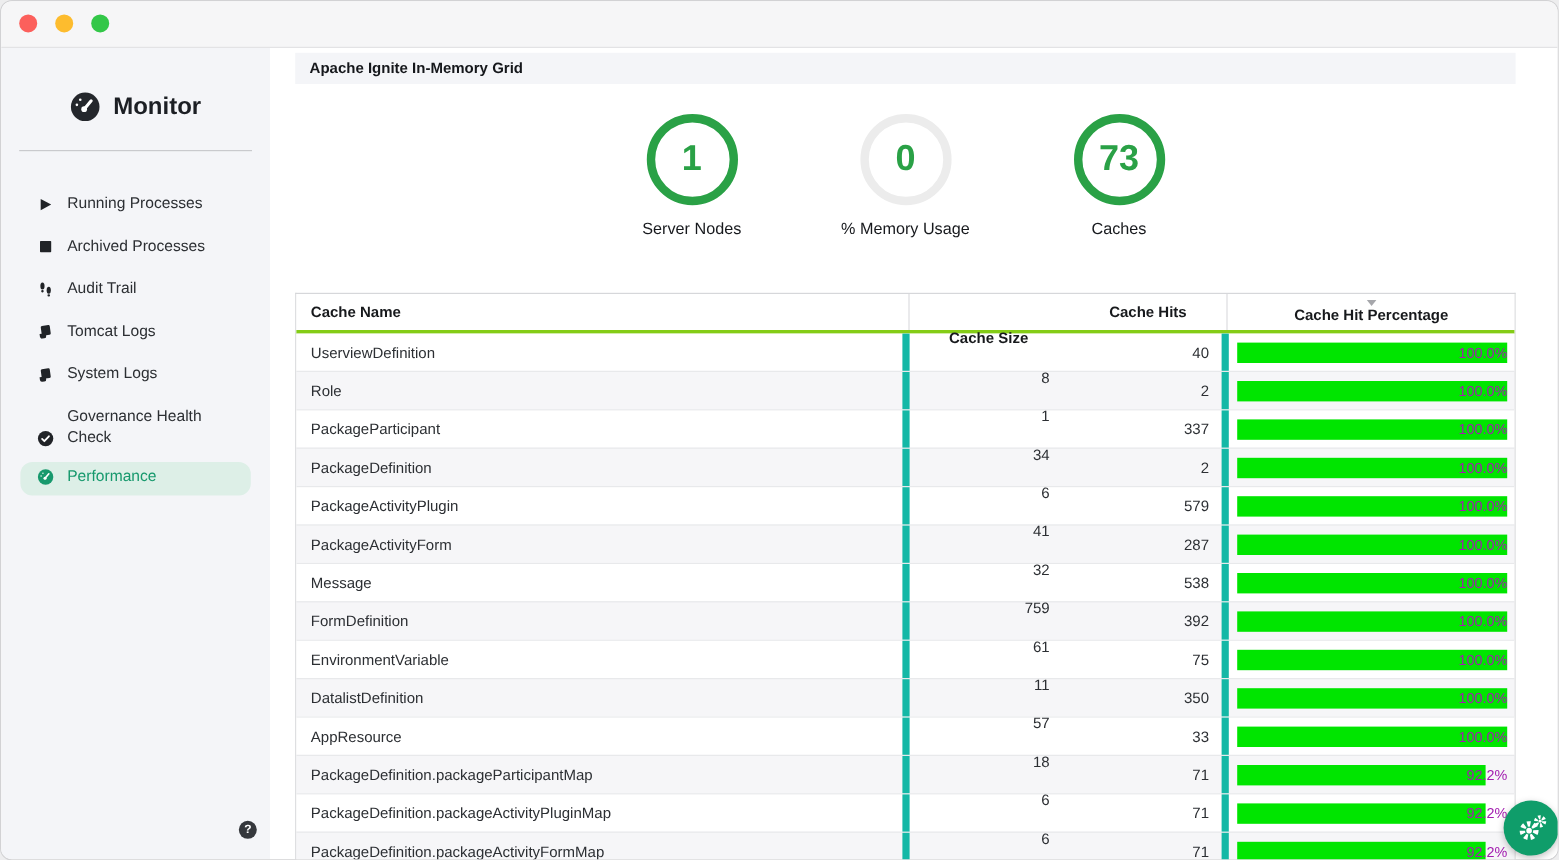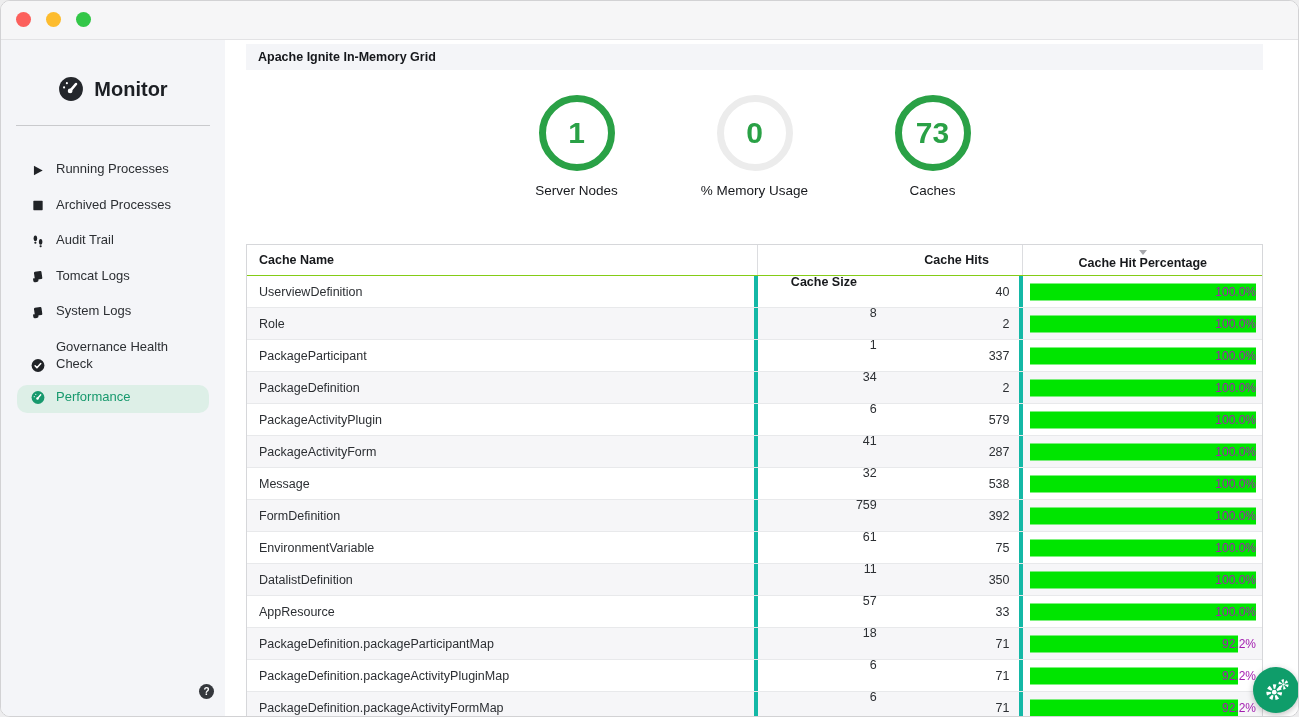--- a/index.html
+++ b/index.html
@@ -38,29 +38,29 @@
   .stats{width:1017px;height:174px;display:flex;justify-content:center;padding-top:25px;box-sizing:border-box;}
   .stat{width:178px;display:flex;flex-direction:column;align-items:center;}
   .ring{width:76px;height:76px;border-radius:50%;border:7px solid var(--accent-green,#2aa146);box-sizing:border-box;
         display:flex;align-items:center;justify-content:center;background:#fff;}
   .stat-value{font-size:30px;font-weight:700;color:var(--accent-green,#2aa146);}
   .stat-label{margin-top:12px;font-size:13.5px;color:#17191d;}
 
   
   .table{width:1017px;border:1px solid #d6d7da;border-bottom:none;box-sizing:border-box;font-size:12.5px;color:#2c2f33;}
   .c0{width:512px;}.c1{width:133px;margin-top:37px;}.c2{width:133px;}.c3{width:239px;}
-  .thead{display:flex;height:30px;background:#fff;font-weight:700;color:#17191c;border-bottom:1px solid #84cc16;}
+  .thead{display:flex;height:30px;background:#fff;font-weight:700;color:#17191c;border-bottom:3px solid #84cc16;}
   .th{display:flex;align-items:center;justify-content:center;box-sizing:border-box;border-right:1px solid #dcdde0;cursor:pointer;}
   .th.c0{justify-content:flex-start;padding-left:12px;}
   .th.c3{flex-direction:column;gap:1px;border-right:none;}
   .sort-arrow{width:0;height:0;border-left:4px solid transparent;border-right:4px solid transparent;border-top:5px solid #a6a7ab;}
   .row{display:flex;height:31px;background:#fff;}
   .row + .row, .partial{border-top:1px solid #e8e9eb;}
   .row:nth-child(even){background:#f6f6f8;}
-  .td{display:flex;align-items:center;box-sizing:border-box;border-right:4px solid #14b8a6;}
+  .td{display:flex;align-items:center;box-sizing:border-box;border-right:6px solid #14b8a6;}
   .td.c0{padding-left:12px;}
   .td.c1,.td.c2{justify-content:flex-end;padding-right:10px;}
   .td.c3{position:relative;border-right:none;}
   .bar{position:absolute;left:7px;top:50%;transform:translateY(-50%);height:17px;background:var(--bar-green,#00e500);}
   .pct-label{position:absolute;right:6px;top:50%;transform:translateY(-50%);font-size:12px;color:#a21caf;}
 
   
   .fab{position:absolute;right:-1px;bottom:3px;width:46px;height:46px;border-radius:50%;background:var(--fab-color,#0f9d6a);
        display:flex;align-items:center;justify-content:center;box-shadow:0 2px 6px rgba(0,0,0,.25);cursor:pointer;}
   .fab svg{width:27px;height:27px;display:block;}

